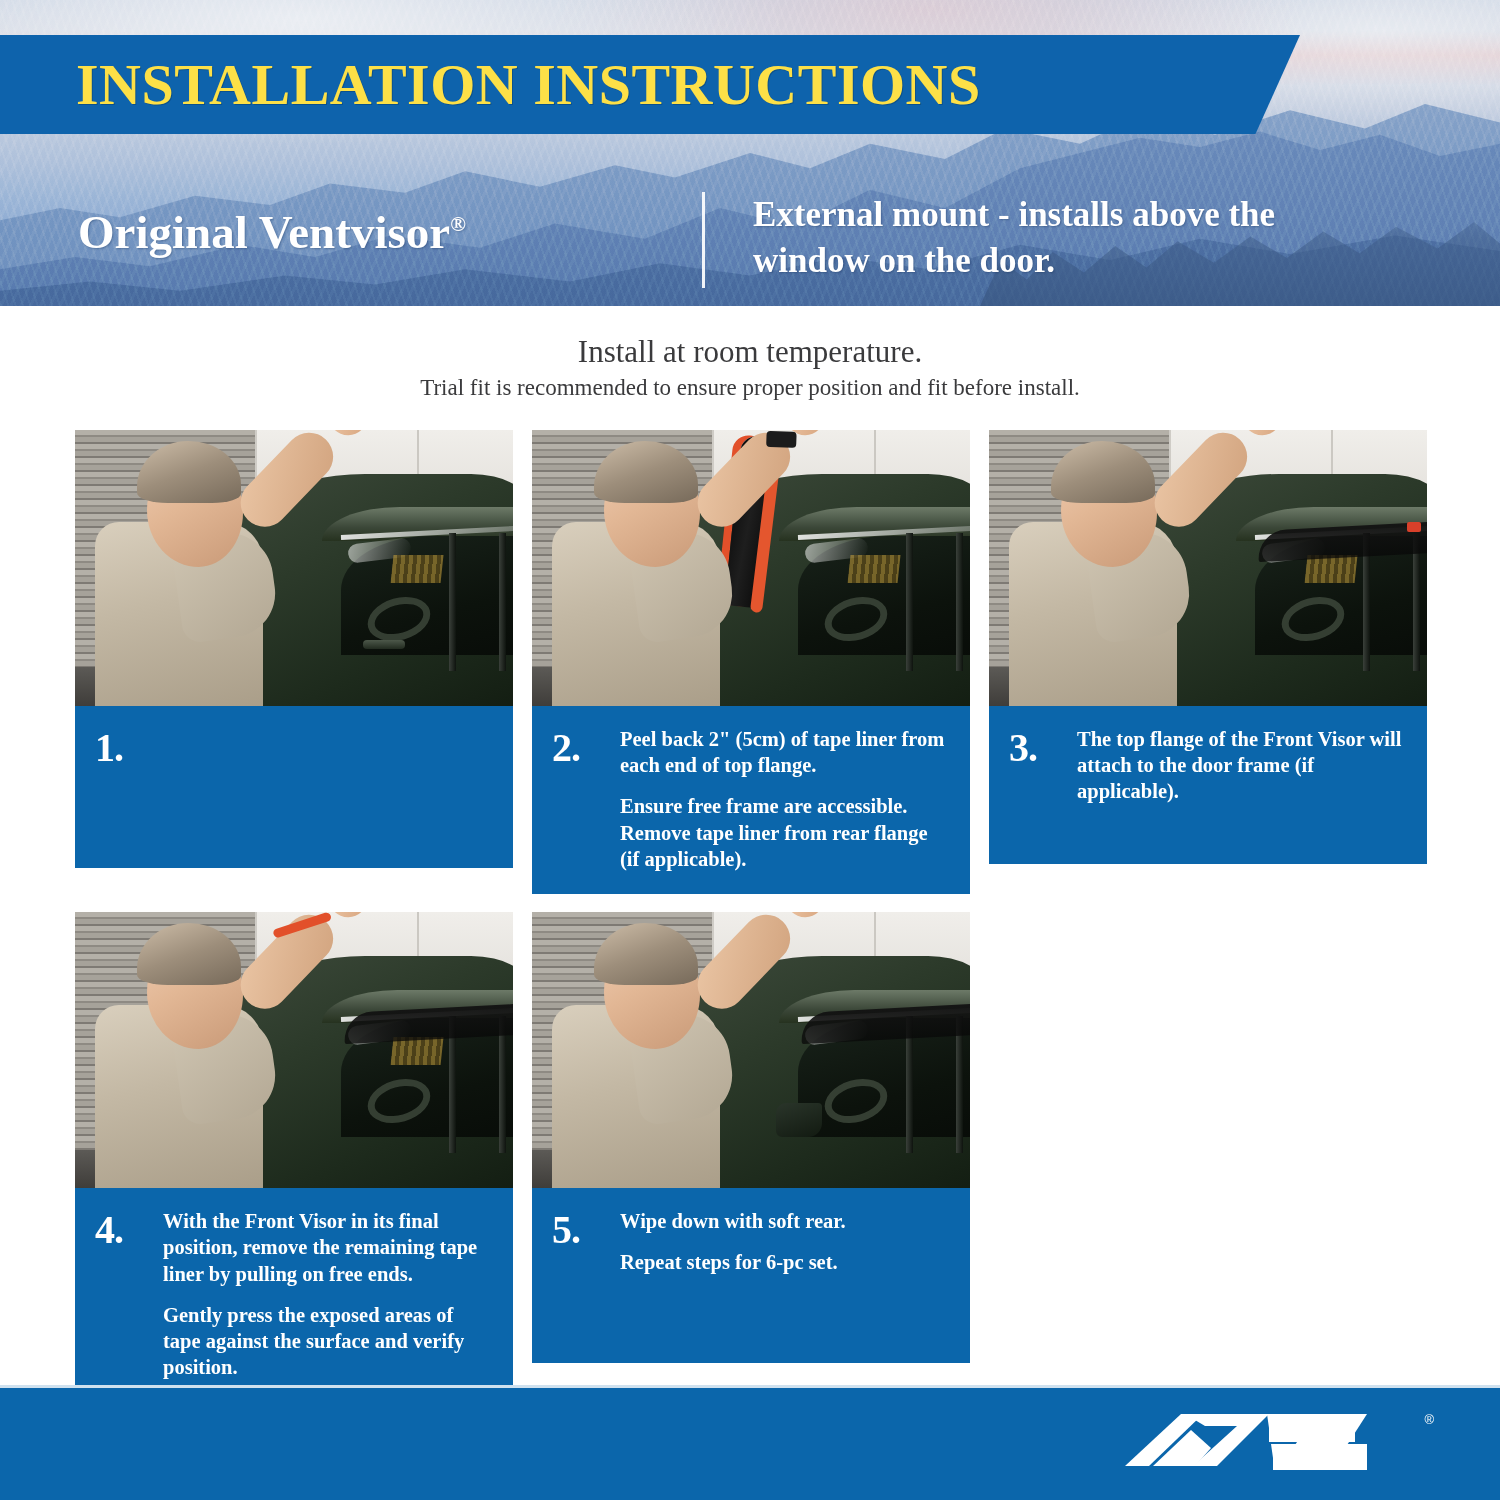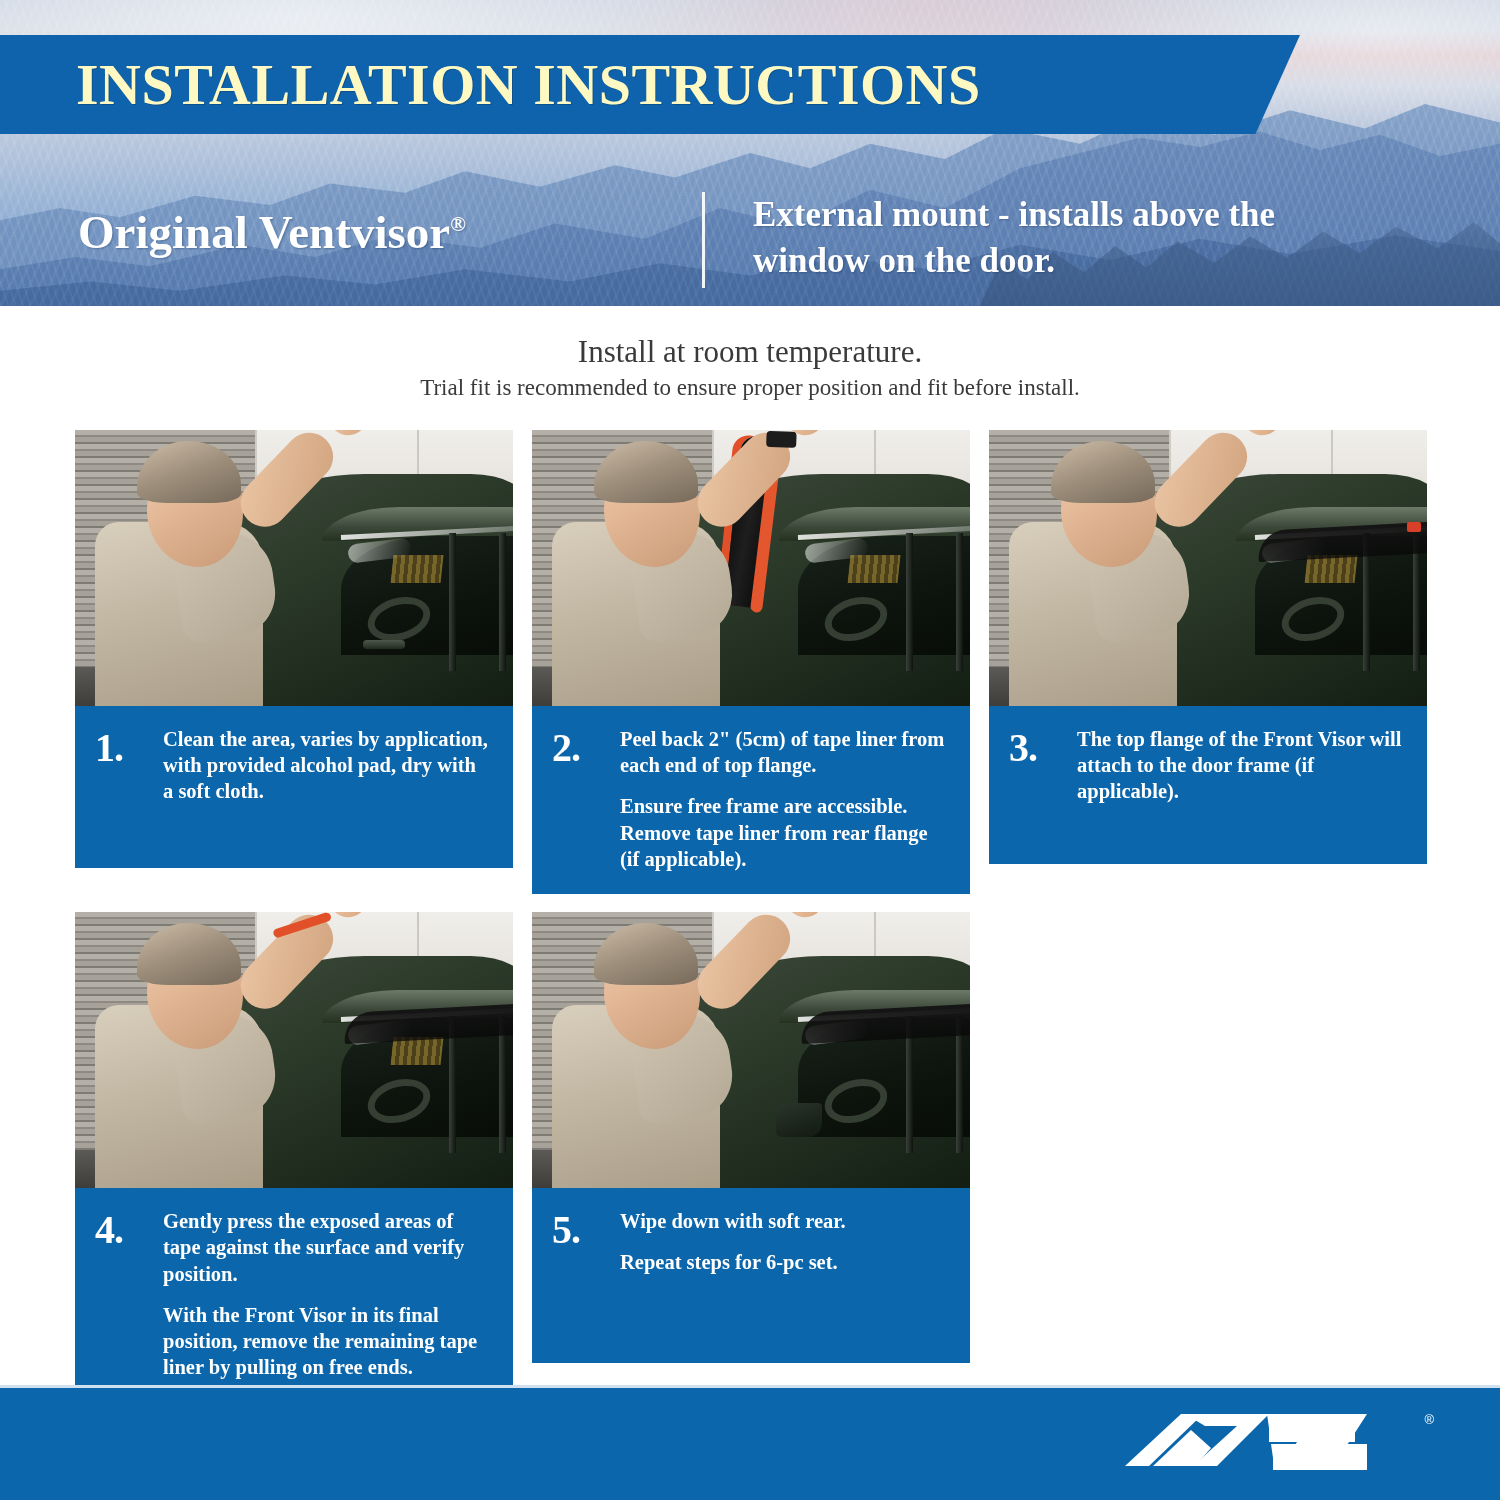--- a/index.html
+++ b/index.html
@@ -119,21 +119,21 @@
     position: absolute;
     left: -10px; top: 35px;
     width: 1310px; height: 99px;
     background: #0e63ac;
     clip-path: polygon(0 0, 100% 0, 96.6% 100%, 0 100%);
     display: flex;
     align-items: center;
   }
   .title-banner h1 {
     margin-left: 86px;
-    color: #fef9c3;
+    color: #fde047;
     font-family: "Liberation Serif", serif;
     font-weight: 700;
     font-size: 58px;
     letter-spacing: 0.5px;
     line-height: 1;
     white-space: nowrap;
     text-shadow: 1px 1px 0 rgba(0,0,0,.18);
   }
 
   
@@ -551,23 +551,20 @@
           </div>
           <div class="hair"></div>
           <div class="arm">
             <div class="hand"></div>
 
           </div>
         </div>
       </div>
       <div class="caption">
         <div class="step-num">1.</div>
-        <div class="step-body">
-          <div class="step-p">Clean the area, varies by application, with provided alcohol pad, dry with a soft cloth.</div>
-        </div>
       </div>
     </div>
 
     <div class="step-card">
       <div class="photo">
         <div class="bg-door"></div>
         <div class="bg-wall"></div>
         <div class="bg-wall-seam"></div>
         <div class="bg-floor"></div>
         <div class="car">
@@ -671,22 +668,22 @@
           <div class="hair"></div>
           <div class="arm">
             <div class="hand"></div>
             <div class="tape-pull"></div>
           </div>
         </div>
       </div>
       <div class="caption">
         <div class="step-num">4.</div>
         <div class="step-body">
+          <div class="step-p">With the Front Visor in its final position, remove the remaining tape liner by pulling on free ends.</div>
           <div class="step-p">Gently press the exposed areas of tape against the surface and verify position.</div>
-          <div class="step-p">With the Front Visor in its final position, remove the remaining tape liner by pulling on free ends.</div>
         </div>
       </div>
     </div>
 
     <div class="step-card">
       <div class="photo">
         <div class="bg-door"></div>
         <div class="bg-wall"></div>
         <div class="bg-wall-seam"></div>
         <div class="bg-floor"></div>

